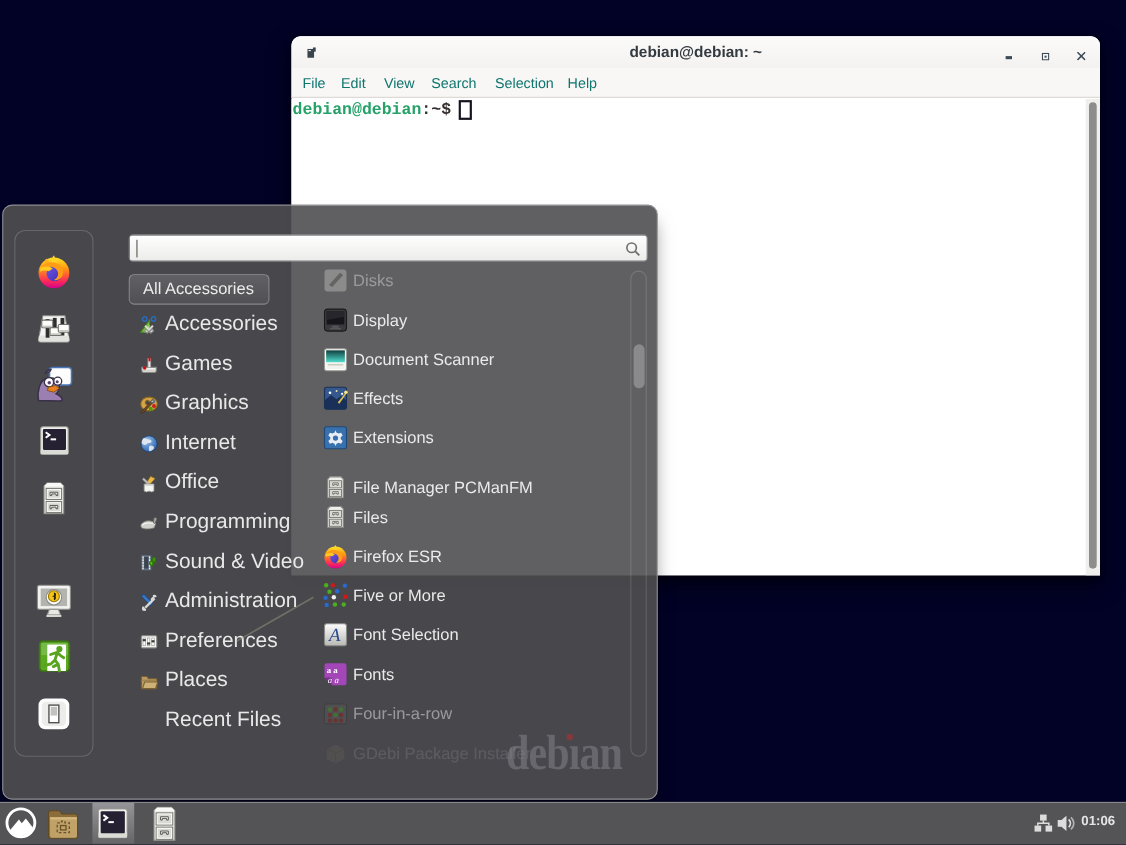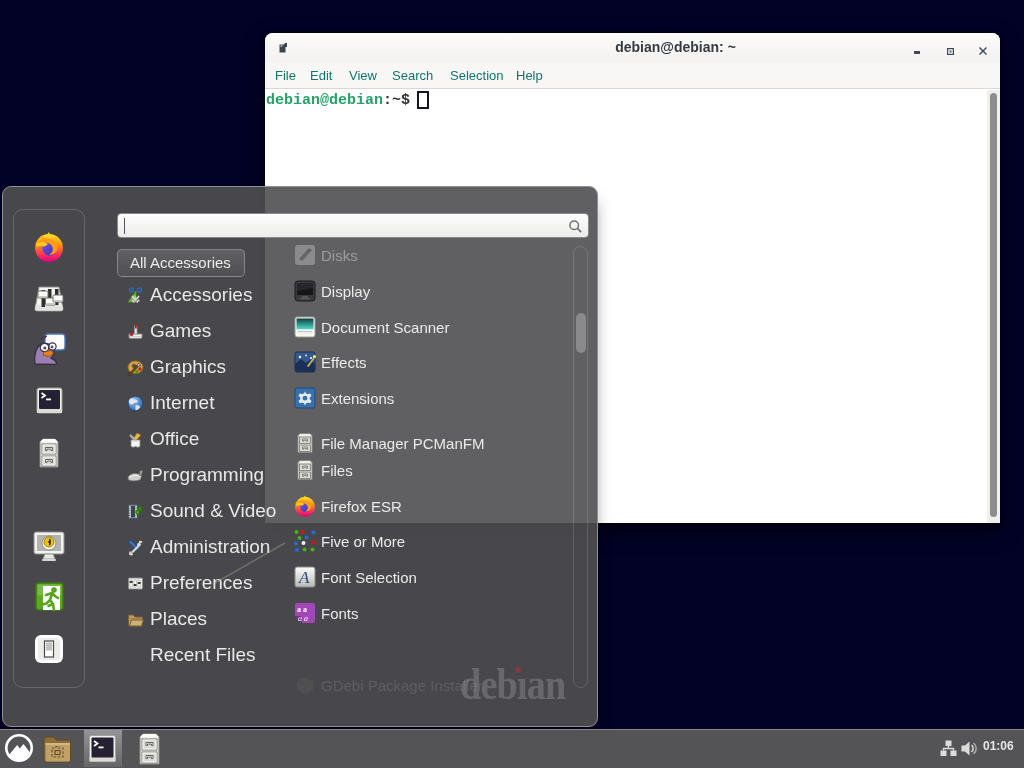--- a/index.html
+++ b/index.html
@@ -11,21 +11,20 @@
   #term {
     position:absolute; left:265px; top:33px; width:735px; height:490px;
     border-radius:8px 8px 0 0;
     box-shadow: 0 8px 20px rgba(0,0,0,0.55), 0 2px 6px rgba(0,0,0,0.4);
     background:#ffffff;
   }
   #term .titlebar {
     position:absolute; left:0; top:0; right:0; height:29px;
     background:linear-gradient(#fbfbfa, #f4f2f0);
     border-radius:8px 8px 0 0;
-    padding-left:43px;
   }
   #term .title {
     position:absolute; width:100%; text-align:center; top:6px;
     font-size:14px; font-weight:bold; color:#333a40;
   }
   #term .menubar {
     position:absolute; left:0; top:29px; right:0; height:27px;
     background:#f8f7f6;
     border-bottom:1px solid #dbd8d3;
     font-size:13px; color:#0f766e;
@@ -429,20 +428,32 @@
         </defs>
     <rect x="2" y="2" width="20" height="20" rx="2" fill="url(#fsl)" stroke="#8a8a88"></rect>
     <text x="6" y="18" font-size="17" font-family="Liberation Serif" font-style="italic" fill="#2a4a8a">A</text>
   </svg>Font Selection</div>
   <div class="app" style="top:408px"><svg class="ai" viewBox="0 0 24 24">
     <path d="M2 4 q0 -2 2 -2 h16 q2 0 2 2 v16 q0 2 -2 2 h-11 l-7 -7 z" fill="#a346b8"></path>
     <path d="M2 15 l7 7 v-5 q0 -2 -2 -2 z" fill="#7a2a90"></path>
     <text x="4" y="11" font-size="8" font-weight="bold" fill="#fff" font-family="Liberation Serif">a a</text>
     <text x="5" y="20" font-size="8" font-style="italic" fill="#fff" font-family="Liberation Serif">a a</text>
   </svg>Fonts</div>
+  <div class="app" style="top:444px;opacity:0.5"><svg class="ai" viewBox="0 0 24 24">
+    <rect x="2" y="3" width="20" height="18" rx="2" fill="#5a5a58" stroke="#3a3a38"></rect>
+    <circle cx="7" cy="8" r="2.1" fill="#3f9a1a"></circle>
+        <circle cx="12" cy="8" r="2.1" fill="#8a2020"></circle>
+        <circle cx="17" cy="8" r="2.1" fill="#3f9a1a"></circle>
+    <circle cx="7" cy="13" r="2.1" fill="#8a2020"></circle>
+        <circle cx="12" cy="13" r="2.1" fill="#3f9a1a"></circle>
+        <circle cx="17" cy="13" r="2.1" fill="#8a2020"></circle>
+    <circle cx="7" cy="18" r="2.1" fill="#8a2020"></circle>
+        <circle cx="12" cy="18" r="2.1" fill="#8a2020"></circle>
+        <circle cx="17" cy="18" r="2.1" fill="#8a2020"></circle>
+  </svg>Four-in-a-row</div>
   <div class="app" style="top:480px;opacity:0.13"><svg class="ai" viewBox="0 0 24 24">
     <path d="M4 8 l8 -4 l8 4 v9 l-8 4 l-8 -4 z" fill="#9a8a6a"></path>
         <path d="M4 8 l8 4 l8 -4 M12 12 v9" stroke="#6a5a3a" fill="none"></path>
   </svg>GDebi Package Installer</div>
   <div class="watermark">debıan</div>
     <div class="idot"></div>
   <div class="listsb-track"></div>
   <div class="listsb-thumb"></div>
 </div>
 

